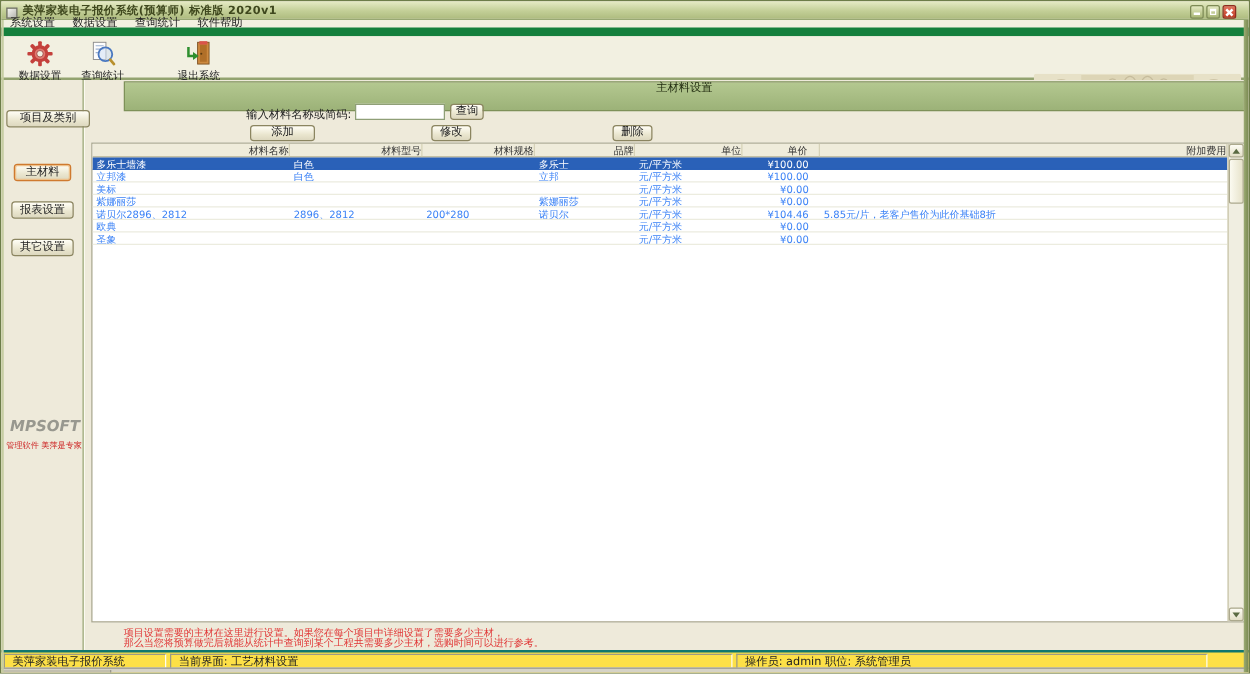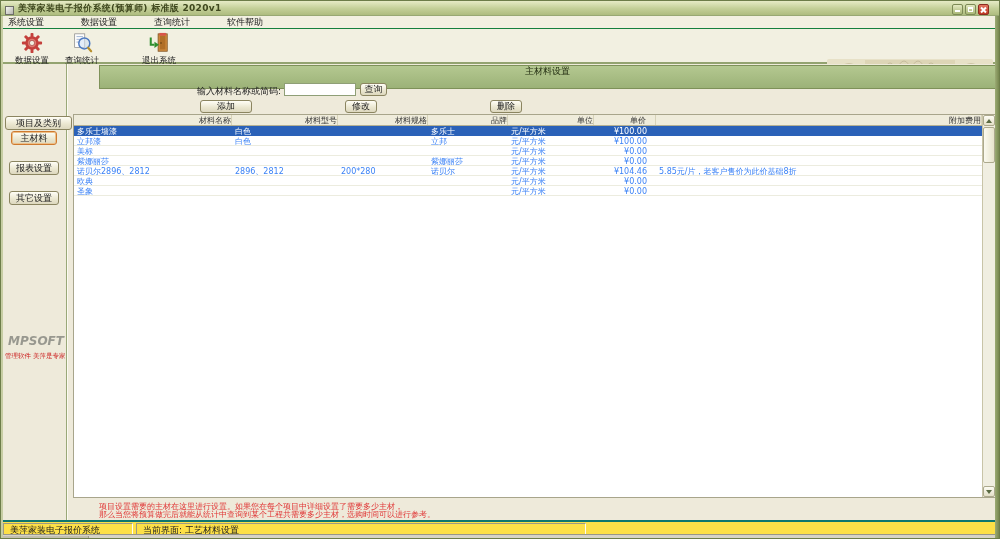--- a/index.html
+++ b/index.html
@@ -18,40 +18,40 @@
     background:linear-gradient(180deg,#e4eac2,#a9b776); cursor:default; }
   .wbtn.close { background:linear-gradient(180deg,#e2765f,#c03a24); border-color:#8d2c20; }
   .wbtn.min::after { content:""; position:absolute; left:2px; width:5px; bottom:2px; height:2px; background:#fff; }
   .wbtn.max::after { content:""; position:absolute; left:2px; right:2px; top:2px; bottom:2px; border:1px solid #fff; border-top-width:2px; }
   .wbtn.close::before, .wbtn.close::after { content:""; position:absolute; left:1px; top:4px; width:7px; height:2px; background:#fff; }
   .wbtn.close::before { transform:rotate(45deg); }
   .wbtn.close::after  { transform:rotate(-45deg); }
 
   
   .menubar { position:absolute; top:15px; left:0; right:0; height:13px; background:#f2f0e1;
-    border-bottom:1px solid #15803d; display:flex; align-items:center; font-size:9px; color:#222;gap:23px; }
+    border-bottom:7px solid #15803d; display:flex; align-items:center; font-size:9px; color:#222; }
   .menu-item { padding:0 7px; line-height:13px; white-space:nowrap; }
 
   
   .toolbar { position:absolute; top:28px; left:0; right:0; height:35px; background:#f2f0e1;
     border-bottom:2px solid #93a370; display:flex; align-items:flex-start; padding:2px 0 0 6px; }
   .tool-btn { width:50px; display:flex; flex-direction:column; align-items:center; gap:1px; padding-top:1px; }
   .tool-btn.exit { margin-left:27px; }
   .ticon { width:22px; height:22px; }
   .tool-label { font-size:8.5px; color:#222; white-space:nowrap; }
   .capital { position:absolute; top:30px; right:6px; width:166px; height:31px; }
 
   
   .content { position:absolute; top:63px; left:0; right:0; height:456px; background:#eeeada; }
   .v-sep { position:absolute; left:65px; top:0; bottom:0; width:1px; background:#9aa878; box-shadow:1px 0 0 #fbfaf0; }
 
   .side-btn { position:absolute; height:14px; font-size:9px; line-height:12px; text-align:center;
     border:1px solid #8b8560; border-radius:3px; color:#222; cursor:default;
     background:linear-gradient(180deg,#fffef6,#eae6cf 60%,#ddd8bf); white-space:nowrap; overflow:hidden; }
-  .side-btn.b0 { left:4px;  width:67px; top:24px;margin-top:28px; }
+  .side-btn.b0 { left:4px;  width:67px; top:24px; }
   .side-btn.b1 { left:10px; width:46px; top:67px; }
   .side-btn.b2 { left:8px;  width:50px; top:97px; }
   .side-btn.b3 { left:8px;  width:50px; top:127px; }
   .side-btn.active { border-color:#cf7a2f; box-shadow:inset 0 0 0 1px #edc089; }
 
   .logo { position:absolute; left:7px; top:270px; font-size:12px; font-weight:bold; font-style:italic; color:#98988f; }
   .slogan { position:absolute; left:4px; top:288px; font-size:6.5px; color:#cc2222; white-space:nowrap; }
 
   .panel-title { position:absolute; left:98px; width:897px; top:1px; height:24px; text-align:center;
     background:linear-gradient(180deg,#b4c890,#9cb278); border:1px solid #7e9159;
@@ -292,20 +292,21 @@
       </div>
     </div>
 
     <div class="hint l1">项目设置需要的主材在这里进行设置。如果您在每个项目中详细设置了需要多少主材，</div>
     <div class="hint l2">那么当您将预算做完后就能从统计中查询到某个工程共需要多少主材，选购时间可以进行参考。</div>
   </div>
 
   <div class="statusbar">
     <div class="seg seg1">美萍家装电子报价系统</div>
     <div class="seg seg2">当前界面: 工艺材料设置</div>
+    <div class="seg seg3">操作员: admin 职位: 系统管理员</div>
   </div>
 
   <div class="taskbar">
     <div class="start-frag"></div>
   </div>
 
   <div class="win-left"></div>
   <div class="win-right"></div>
 </div>
 

